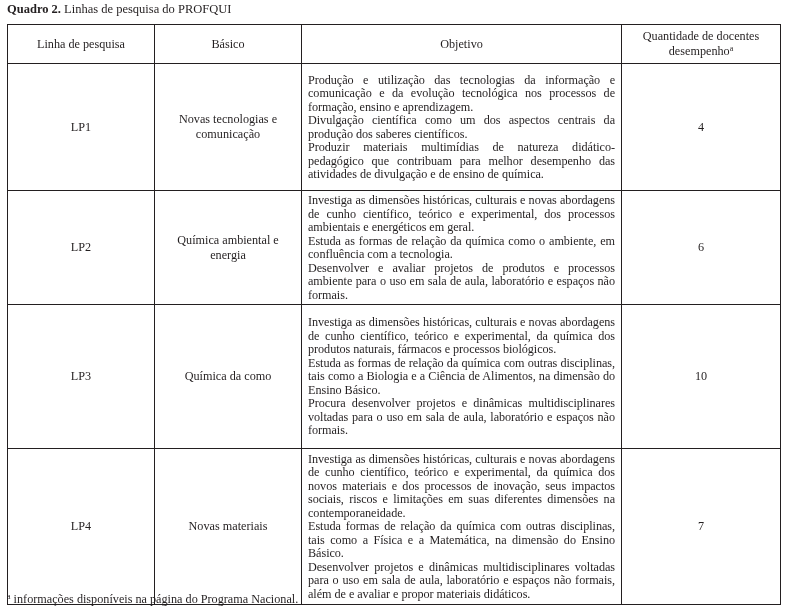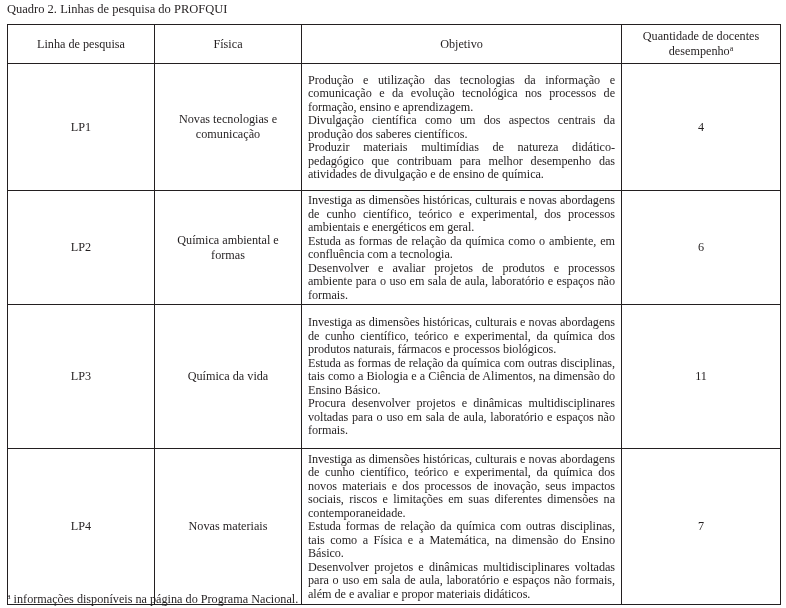--- a/index.html
+++ b/index.html
@@ -5,21 +5,21 @@
   html, body { margin: 0; padding: 0; background: #ffffff; }
   body {
     width: 786px; height: 608px; overflow: hidden; position: relative;
     font-family: "Liberation Serif", "DejaVu Serif", serif;
     color: #231f20;
   }
   .caption {
     position: absolute; left: 7px; top: 1px;
     font-size: 12.5px; line-height: 16px; white-space: nowrap;
   }
-  .caption b { font-weight: normal; }
+  .caption b { font-weight: bold; }
   table.q {
     position: absolute; left: 7px; top: 24px;
     border-collapse: collapse;
     table-layout: fixed;
     width: 773px;
     font-size: 12.2px;
     border-radius: 22px;
   }
   table.q td, table.q th {
     border: 1.3px solid #231f20;
@@ -59,55 +59,55 @@
 <table class="q">
   <colgroup>
       <col class="c1">
       <col class="c2">
       <col class="c3">
       <col class="c4">
     </colgroup>
   <thead>
     <tr>
       <th>Linha de pesquisa</th>
-      <th>Física</th>
+      <th>Básico</th>
       <th>Objetivo</th>
       <th><span>Quantidade de docentes desempenho</span><sup>a</sup></th>
     </tr>
   </thead>
   <tbody>
     <tr class="r1">
       <td class="center">LP1</td>
       <td class="center title-cell">Novas tecnologias e comunicação</td>
       <td class="obj">
         <p>Produção e utilização das tecnologias da informação e comunicação e da evolução tecnológica nos processos de formação, ensino e aprendizagem.</p>
         <p>Divulgação científica como um dos aspectos centrais da produção dos saberes científicos.</p>
         <p>Produzir materiais multimídias de natureza didático-pedagógico que contribuam para melhor desempenho das atividades de divulgação e de ensino de química.</p>
       </td>
       <td class="center">4</td>
     </tr>
     <tr class="r2">
       <td class="center">LP2</td>
-      <td class="center title-cell">Química ambiental e formas</td>
+      <td class="center title-cell">Química ambiental e energia</td>
       <td class="obj">
         <p>Investiga as dimensões históricas, culturais e novas abordagens de cunho científico, teórico e experimental, dos processos ambientais e energéticos em geral.</p>
         <p>Estuda as formas de relação da química como o ambiente, em confluência com a tecnologia.</p>
         <p>Desenvolver e avaliar projetos de produtos e processos ambiente para o uso em sala de aula, laboratório e espaços não formais.</p>
       </td>
       <td class="center">6</td>
     </tr>
     <tr class="r3">
       <td class="center">LP3</td>
-      <td class="center title-cell">Química da vida</td>
+      <td class="center title-cell">Química da como</td>
       <td class="obj">
         <p>Investiga as dimensões históricas, culturais e novas abordagens de cunho científico, teórico e experimental, da química dos produtos naturais, fármacos e processos biológicos.</p>
         <p>Estuda as formas de relação da química com outras disciplinas, tais como a Biologia e a Ciência de Alimentos, na dimensão do Ensino Básico.</p>
         <p>Procura desenvolver projetos e dinâmicas multidisciplinares voltadas para o uso em sala de aula, laboratório e espaços não formais.</p>
       </td>
-      <td class="center">11</td>
+      <td class="center">10</td>
     </tr>
     <tr class="r4">
       <td class="center">LP4</td>
       <td class="center title-cell">Novas materiais</td>
       <td class="obj">
         <p>Investiga as dimensões históricas, culturais e novas abordagens de cunho científico, teórico e experimental, da química dos novos materiais e dos processos de inovação, seus impactos sociais, riscos e limitações em suas diferentes dimensões na contemporaneidade.</p>
         <p>Estuda formas de relação da química com outras disciplinas, tais como a Física e a Matemática, na dimensão do Ensino Básico.</p>
         <p>Desenvolver projetos e dinâmicas multidisciplinares voltadas para o uso em sala de aula, laboratório e espaços não formais, além de e avaliar e propor materiais didáticos.</p>
       </td>
       <td class="center">7</td>

